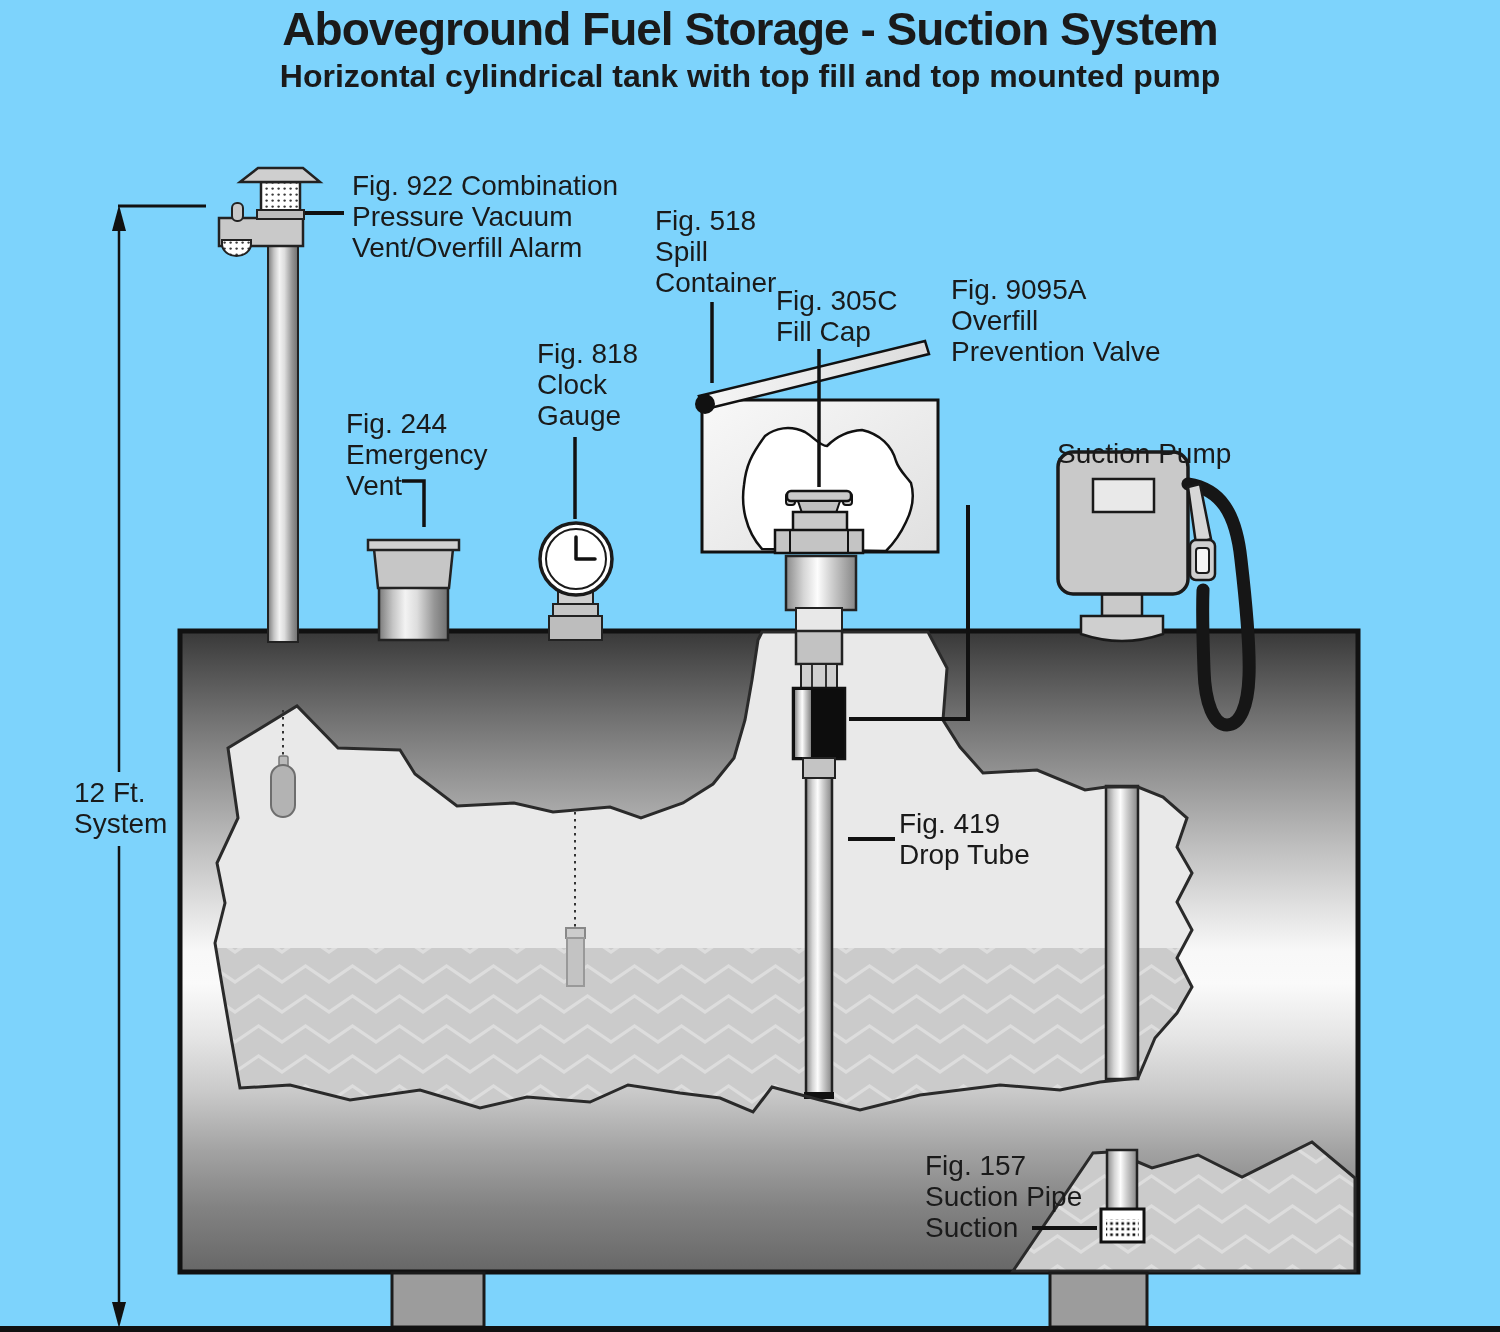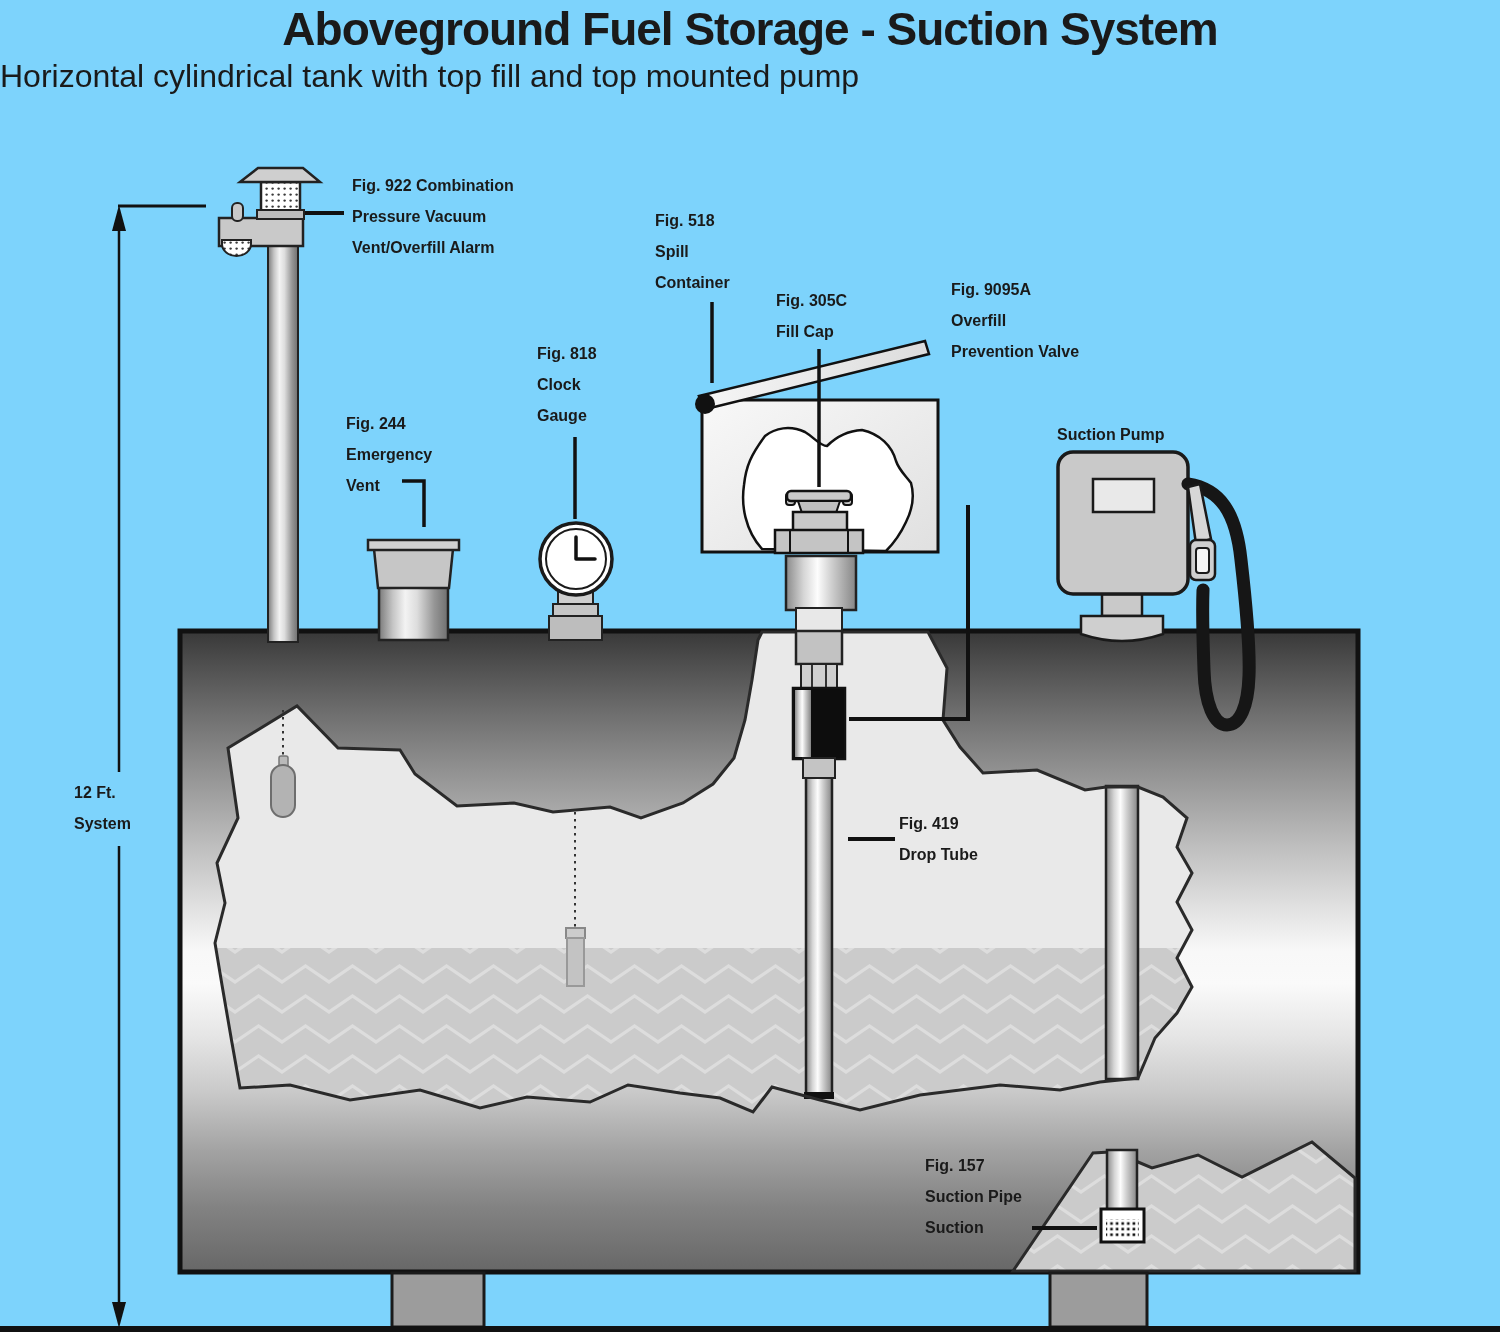--- a/index.html
+++ b/index.html
@@ -6,32 +6,32 @@
   .page{
     position:relative;width:1500px;height:1332px;background:#7dd3fc;
     font-family:"Liberation Sans",sans-serif;color:#1a1a1a;overflow:hidden;
   }
   .diagram-svg{position:absolute;left:0;top:0;}
   .title{
     position:absolute;top:2px;left:0;width:100%;text-align:center;
     font-size:46px;font-weight:bold;letter-spacing:-1px;
   }
   .subtitle{
-    position:absolute;top:58px;left:0;width:100%;
-    font-size:32px;font-weight:normal;
+    position:absolute;top:58px;left:0;width:100%;text-align:center;
+    font-size:32px;font-weight:bold;
   }
-  .lbl{position:absolute;font-size:16px;font-weight:bold;line-height:31px;white-space:nowrap;}
+  .lbl{position:absolute;font-size:28px;font-weight:normal;line-height:31px;white-space:nowrap;}
   .ln{display:block;}
   #lbl-vent{left:352px;top:170px;}
   #lbl-emergency{left:346px;top:408px;}
   #lbl-clock{left:537px;top:338px;}
   #lbl-spill{left:655px;top:205px;}
   #lbl-fillcap{left:776px;top:285px;}
   #lbl-overfill{left:951px;top:274px;}
-  #lbl-pump{left:1057px;top:419px;}
+  #lbl-pump{left:1057px;top:438px;}
   #lbl-droptube{left:899px;top:808px;}
   #lbl-strainer{left:925px;top:1150px;}
   #lbl-dim{left:74px;top:777px;}
 </style>
 </head>
 <body>
 
 <div class="page">
 
 <svg class="diagram-svg" width="1500" height="1332" viewBox="0 0 1500 1332">

